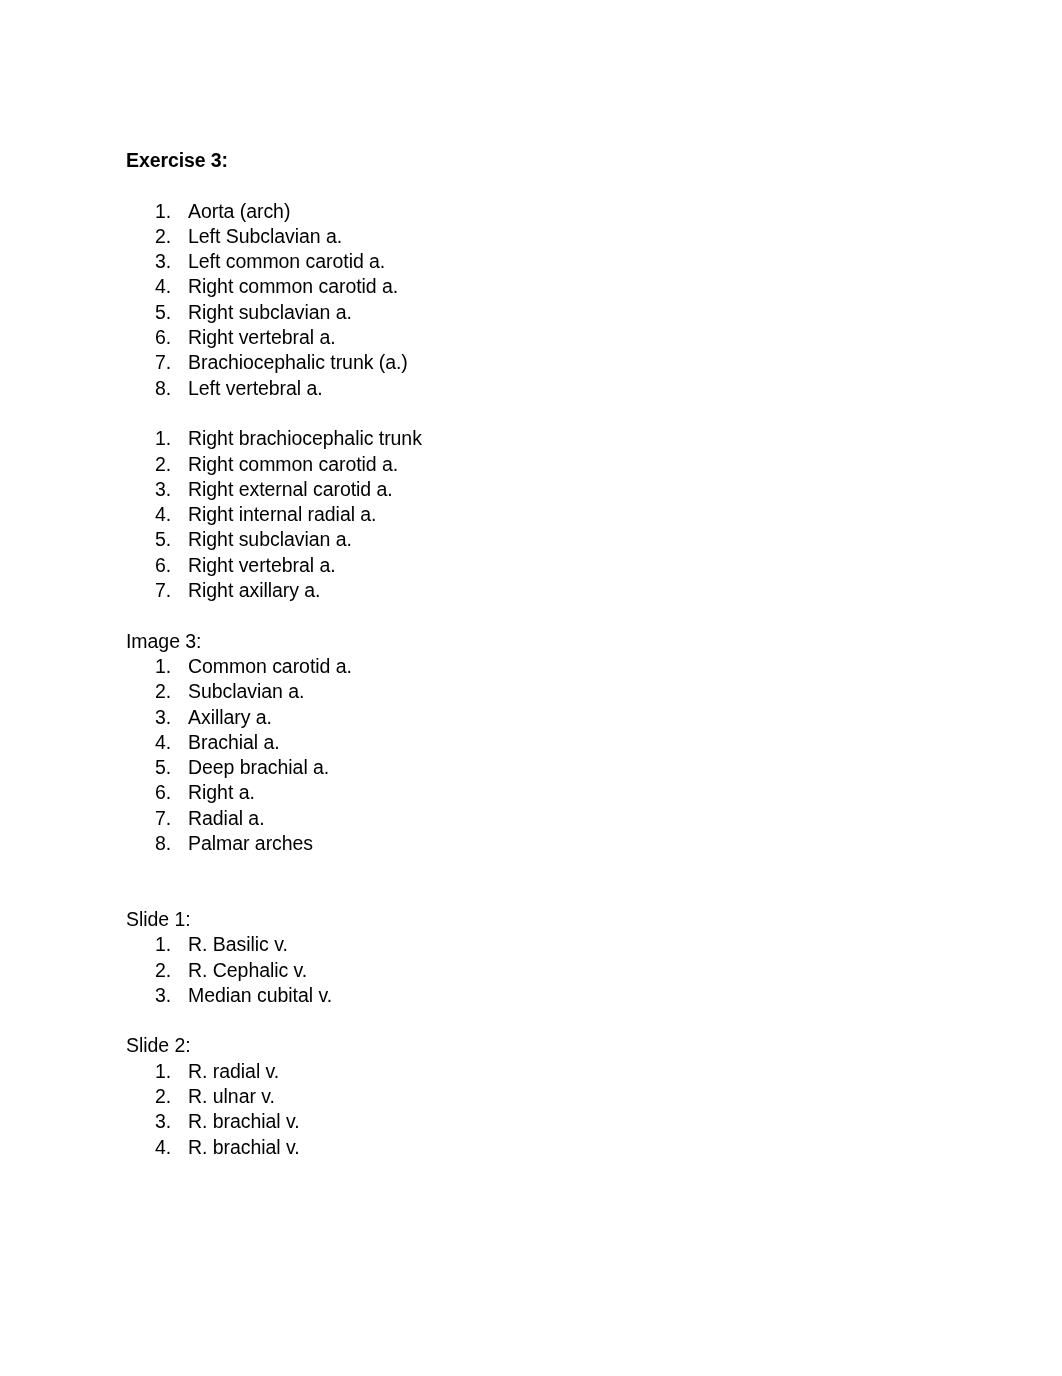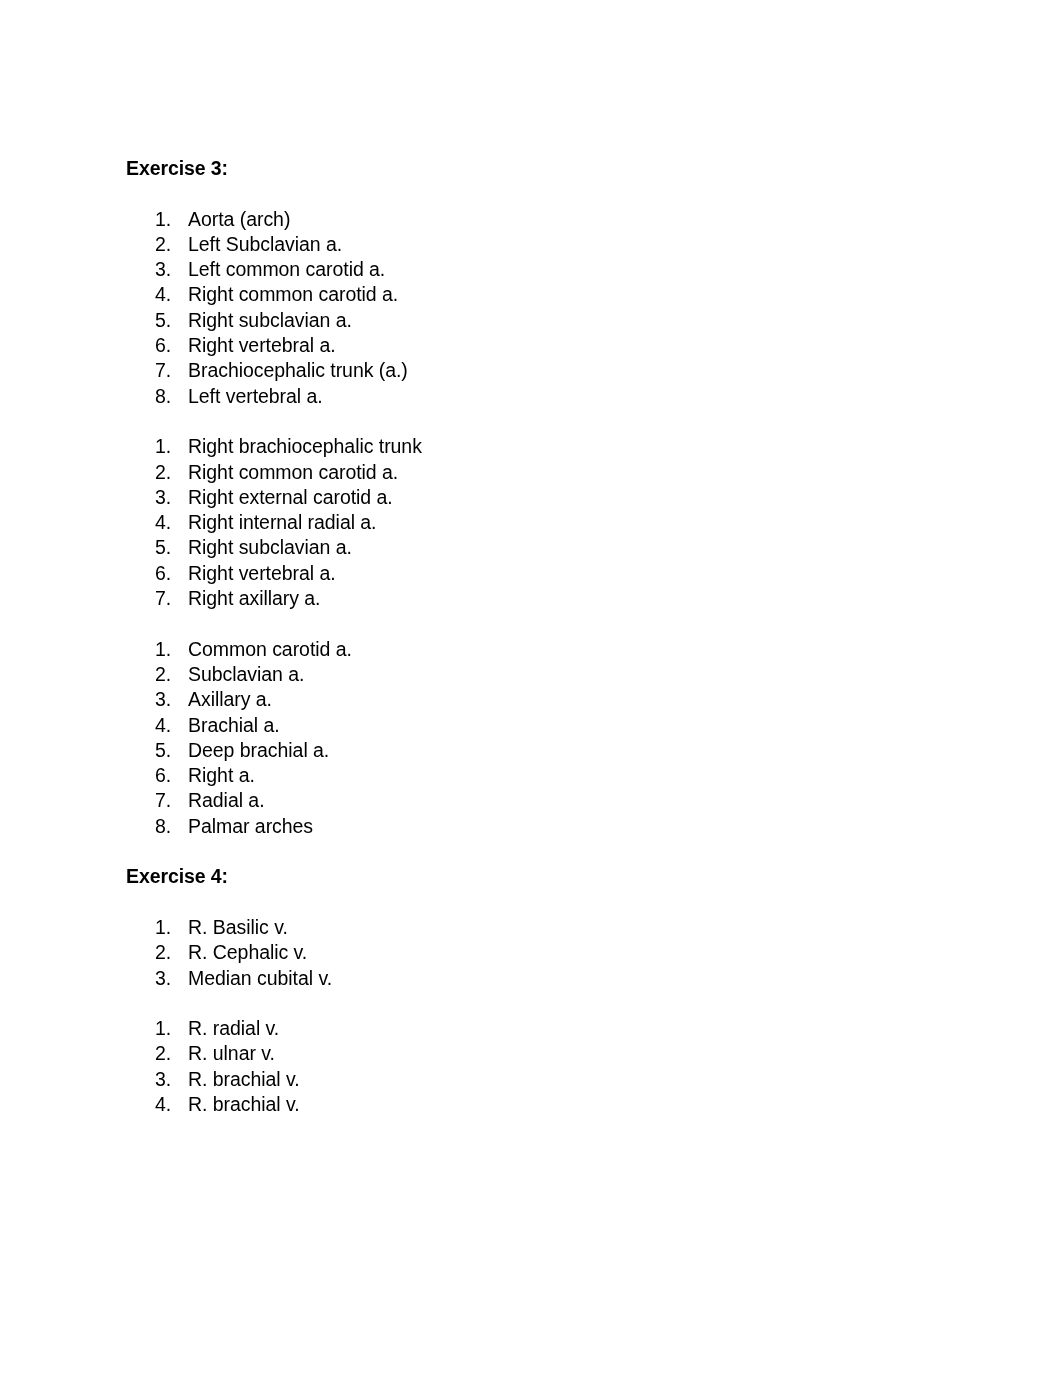--- a/index.html
+++ b/index.html
@@ -20,21 +20,20 @@
     position: relative;
     width: 1062px;
     height: 1376px;
     background: #ffffff;
     box-sizing: border-box;
     padding: 148px 0 0 126px;
   }
 
   .doc-body {
     width: 800px;
-    margin-top: 8px;
   }
 
   
   .section-heading {
     font-size: 19.5px;
     font-weight: bold;
     line-height: 25.3px;
     margin: 0;
     letter-spacing: -0.1px;
   }
@@ -156,20 +155,21 @@
         <span class="item-text">Right vertebral a.</span>
       </li>
       <li>
         <span class="marker">7.</span>
         <span class="item-text">Right axillary a.</span>
       </li>
     </ol>
 
     <div class="blank-line">&nbsp;</div>
 
+    <p class="group-label">Image 3:</p>
     <ol class="num-list">
       <li>
         <span class="marker">1.</span>
         <span class="item-text">Common carotid a.</span>
       </li>
       <li>
         <span class="marker">2.</span>
         <span class="item-text">Subclavian a.</span>
       </li>
       <li>
@@ -193,41 +193,42 @@
         <span class="item-text">Radial a.</span>
       </li>
       <li>
         <span class="marker">8.</span>
         <span class="item-text">Palmar arches</span>
       </li>
     </ol>
 
     <div class="blank-line">&nbsp;</div>
 
-    <p class="section-heading">Exercise 4:</p>
-
-    <div class="blank-line">&nbsp;</div>
-
+
+    <div class="blank-line">&nbsp;</div>
+
+    <p class="group-label">Slide 1:</p>
     <ol class="num-list">
       <li>
         <span class="marker">1.</span>
         <span class="item-text">R. Basilic v.</span>
       </li>
       <li>
         <span class="marker">2.</span>
         <span class="item-text">R. Cephalic v.</span>
       </li>
       <li>
         <span class="marker">3.</span>
         <span class="item-text">Median cubital v.</span>
       </li>
     </ol>
 
     <div class="blank-line">&nbsp;</div>
 
+    <p class="group-label">Slide 2:</p>
     <ol class="num-list">
       <li>
         <span class="marker">1.</span>
         <span class="item-text">R. radial v.</span>
       </li>
       <li>
         <span class="marker">2.</span>
         <span class="item-text">R. ulnar v.</span>
       </li>
       <li>

